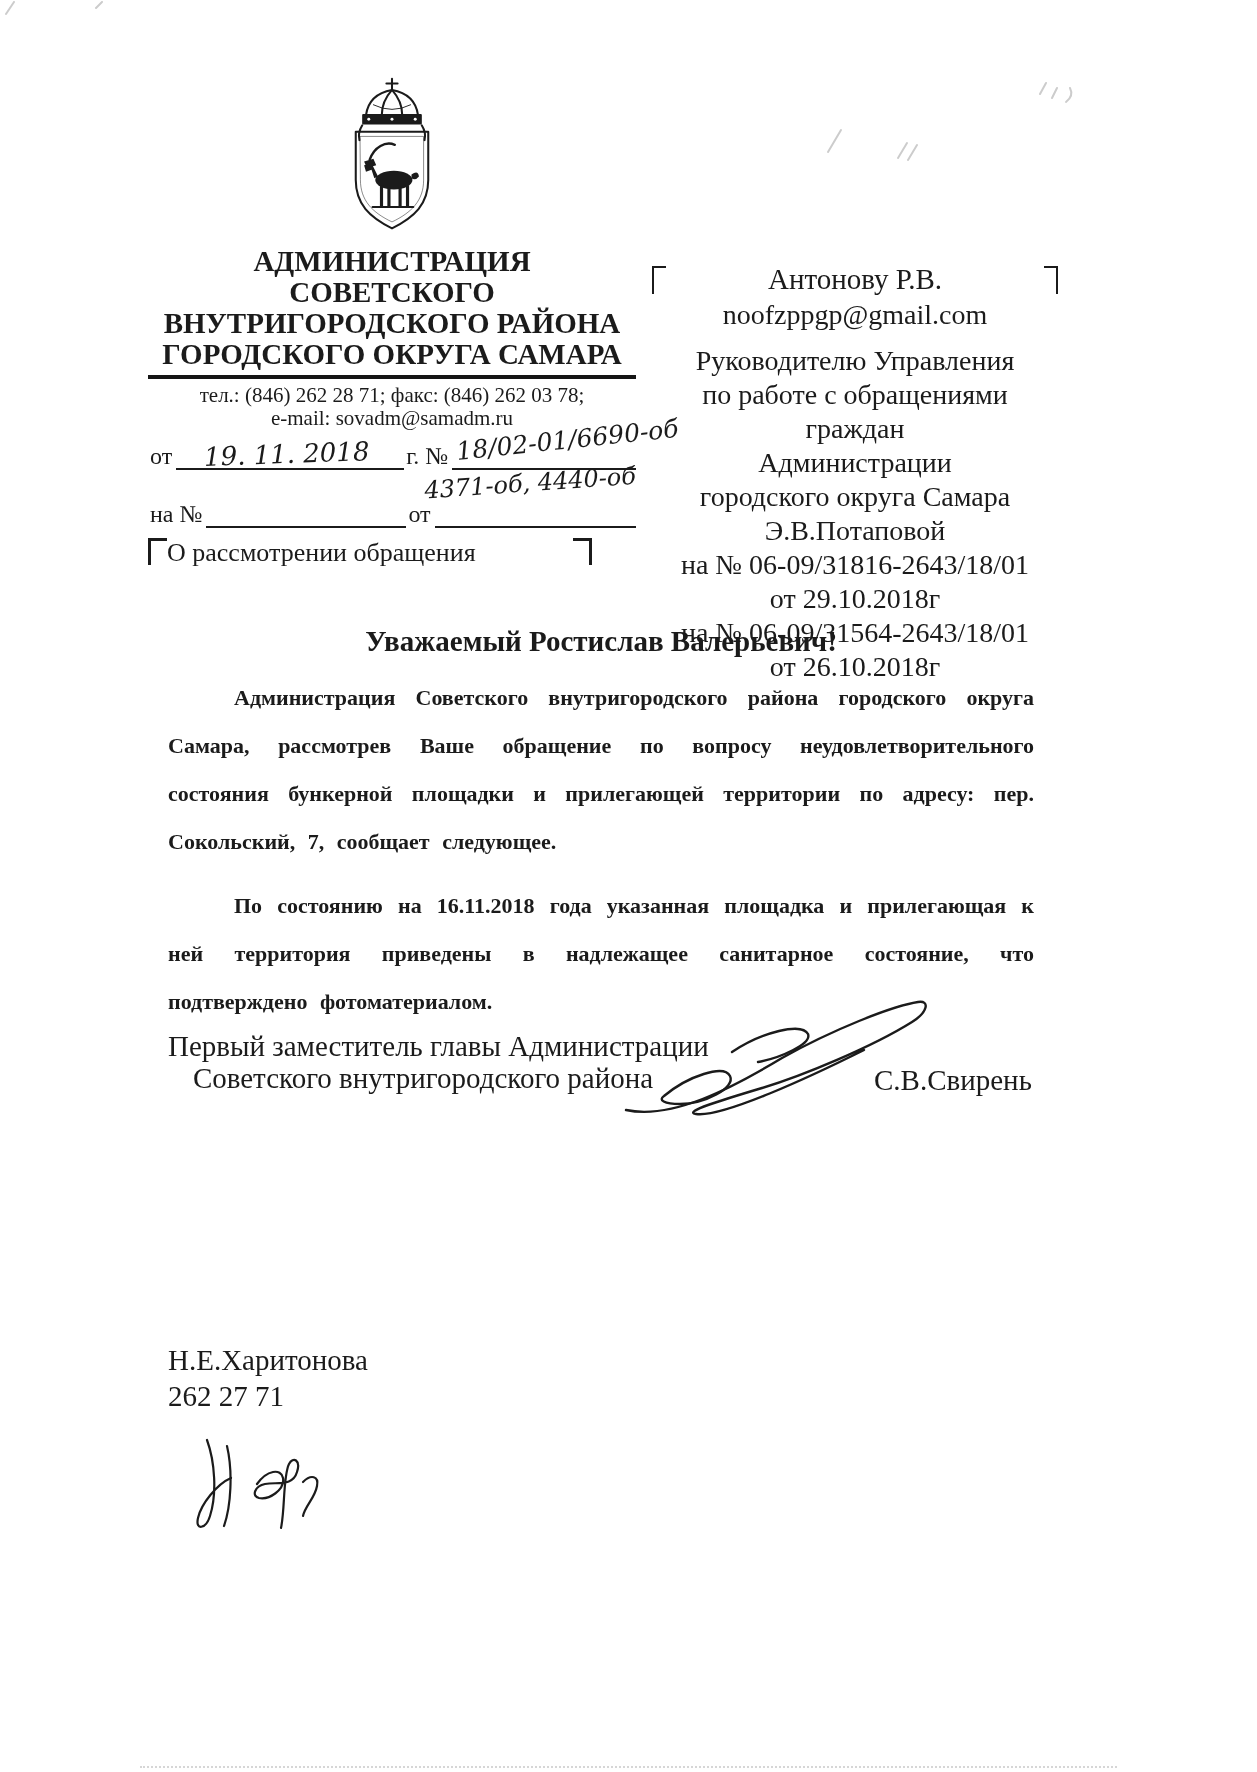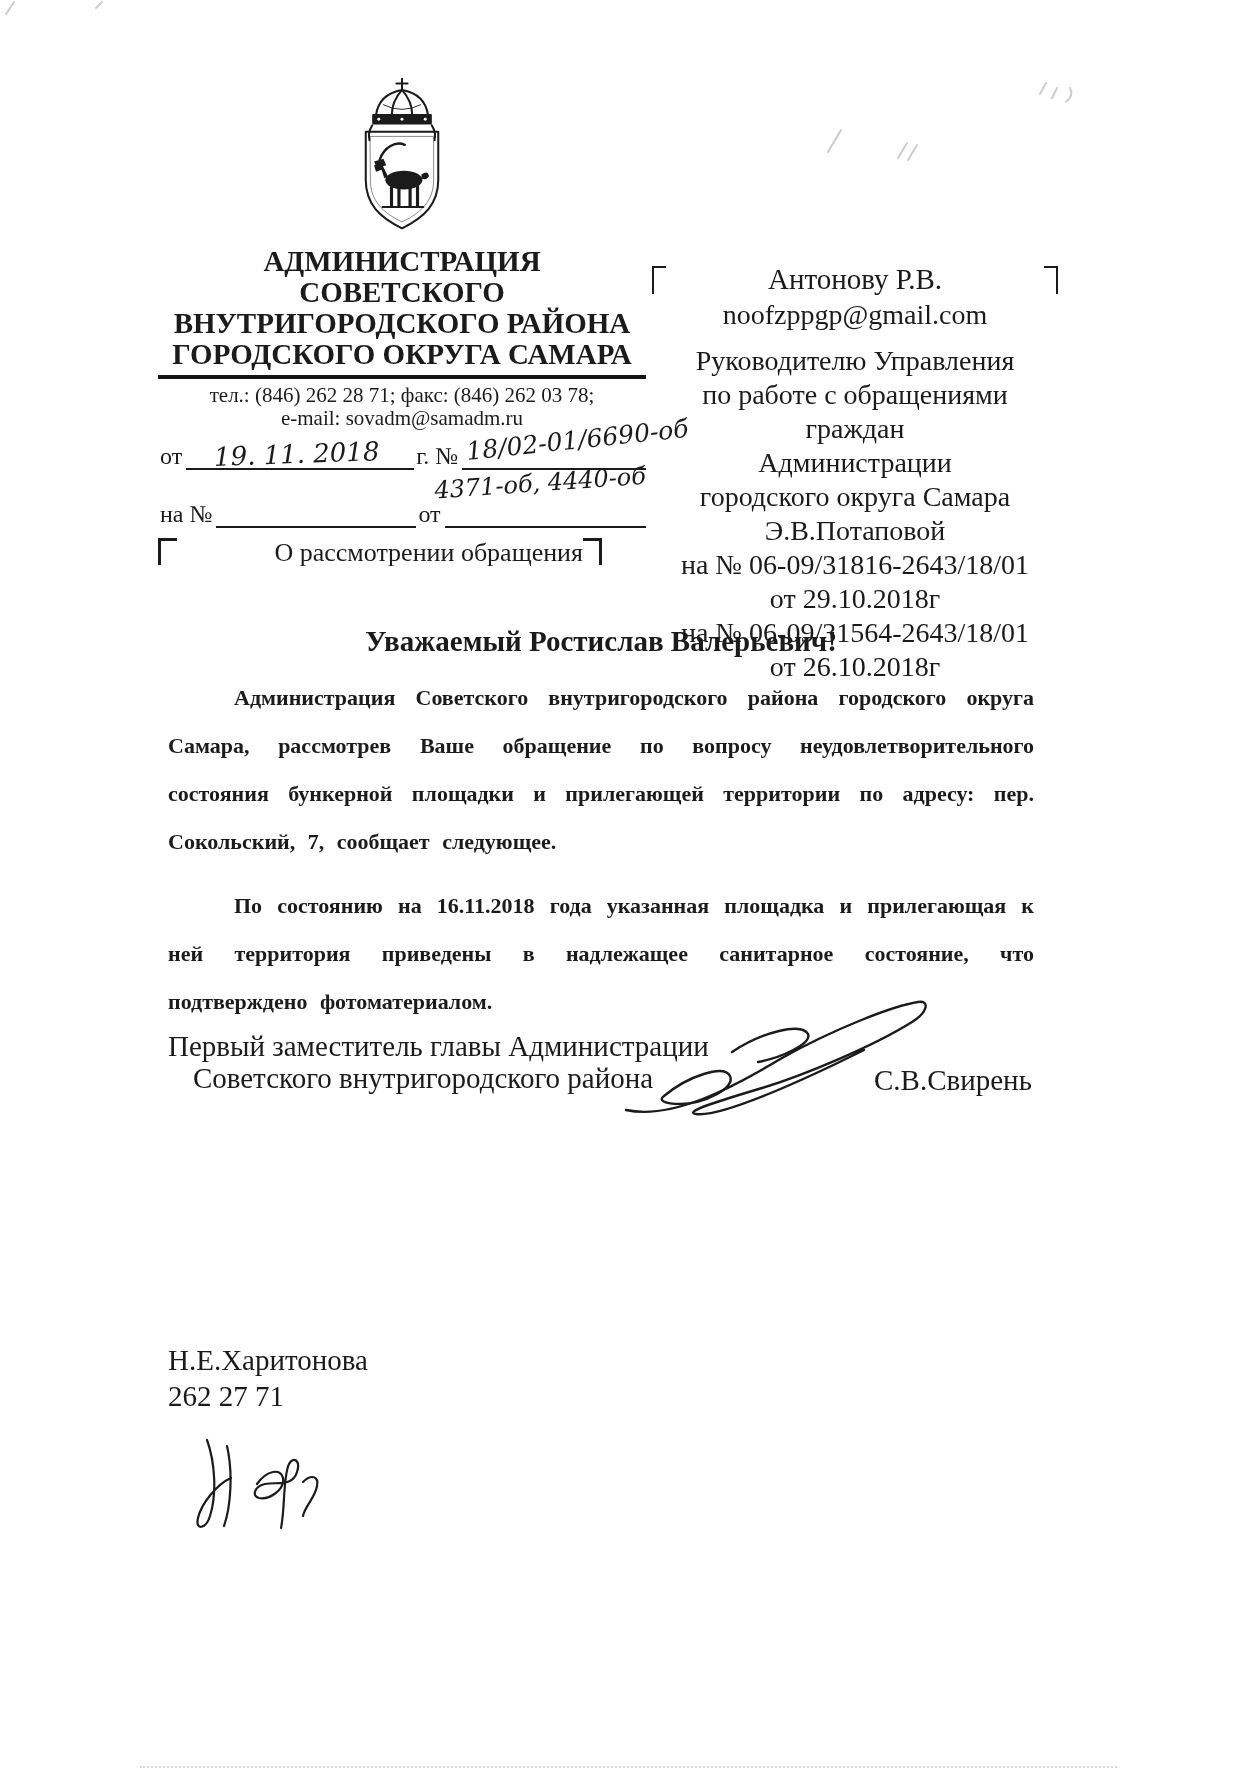--- a/index.html
+++ b/index.html
@@ -11,21 +11,21 @@
   }
   .page {
     position: relative;
     width: 1257px; height: 1772px;
     background: #ffffff;
     overflow: hidden;
   }
 
   
   .col-left {
-    position: absolute; left: 158px; top: 76px; width: 488px;
+    position: absolute; left: 148px; top: 76px; width: 488px;
     text-align: center;
   }
   .coa { display: block; margin: 0 auto; }
   .org { margin-top: 12px; font-weight: bold; font-size: 29px; line-height: 31px; }
   .rule { border-top: 4px solid #151515; margin-top: 5px; }
   .addr { margin-top: 5px; font-size: 21px; line-height: 23px; }
   .formline {
     display: flex; align-items: flex-end;
     margin-top: 10px; font-size: 24px; line-height: 28px; text-align: center;
   }
@@ -50,21 +50,21 @@
   }
   .hw-extra {
     text-align: right; font-size: 24px; line-height: 24px;
     margin: 2px 0 -8px 250px; transform: rotate(-4deg);
   }
   .subject {
     display: flex; align-items: flex-start; justify-content: space-between;
     margin-top: 10px; font-size: 26px; line-height: 30px;
     padding-right: 44px;
   }
-  .subject-text { flex: 1; text-align: right; }
+  .subject-text { flex: 1; text-align: left; }
 
   
   .cm { display: inline-block; width: 16px; height: 24px; }
   .cml { border-left: 3px solid #1b1b1b; border-top: 3px solid #1b1b1b; }
   .cmr { border-right: 3px solid #1b1b1b; border-top: 3px solid #1b1b1b; }
   .cm-sm { width: 12px; height: 26px; border-width: 2px; margin-top: 4px; }
 
   
   .col-right {
     position: absolute; left: 652px; top: 262px; width: 406px;

